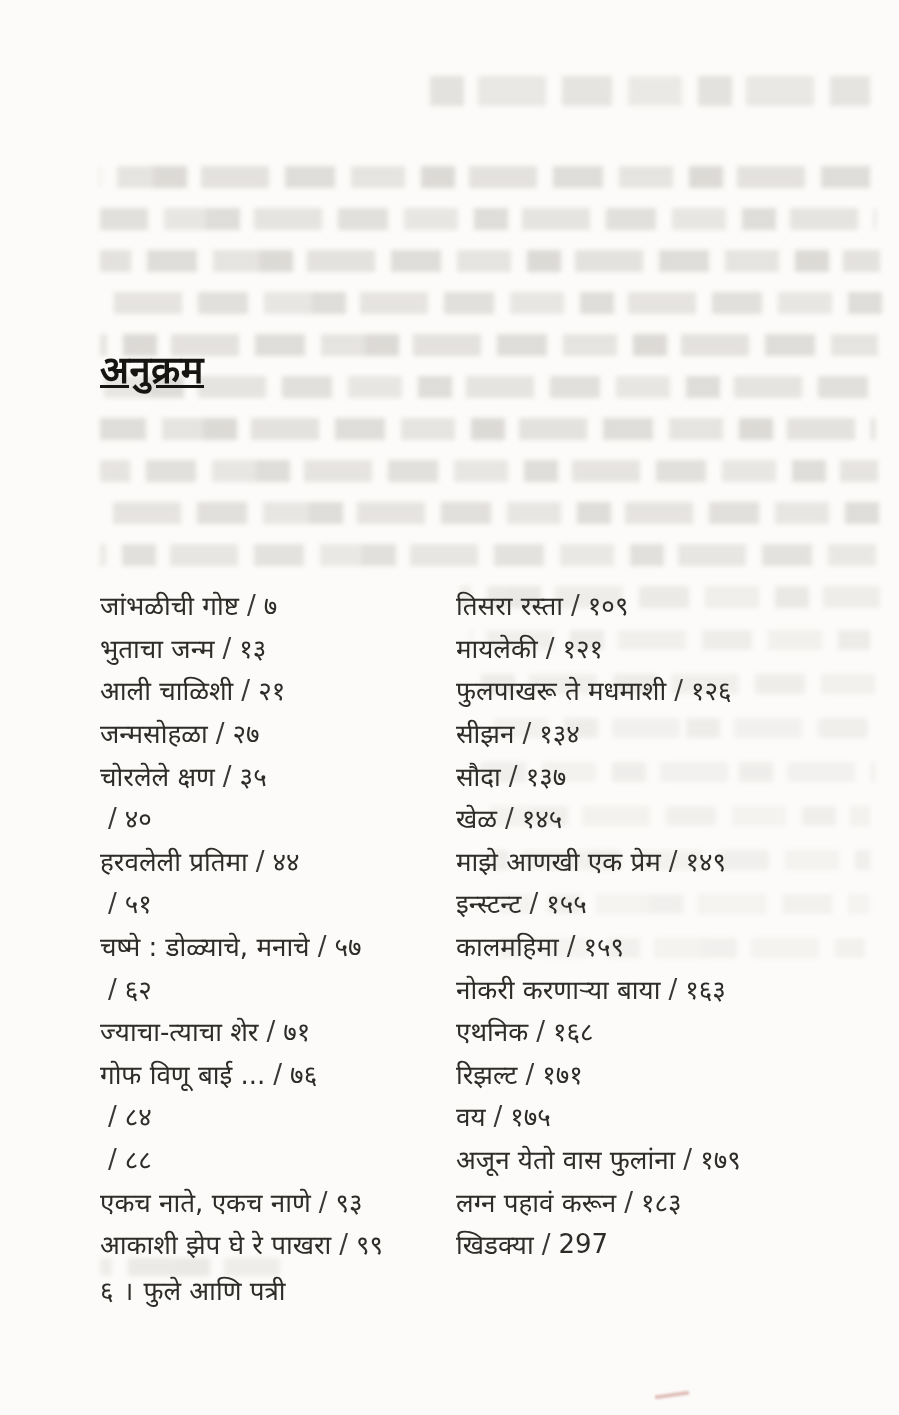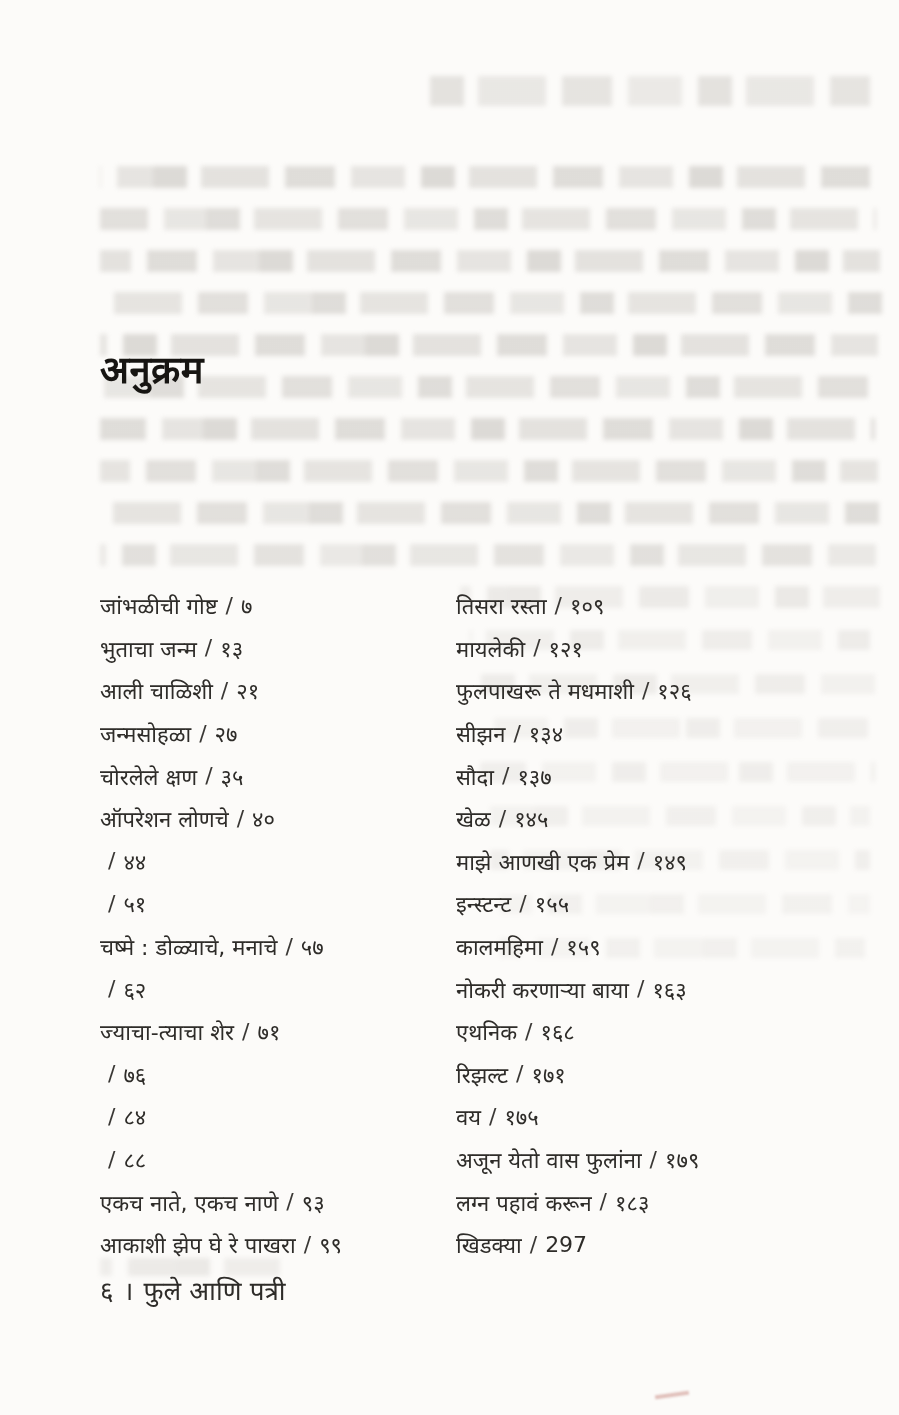--- a/index.html
+++ b/index.html
@@ -31,35 +31,36 @@
   .heading {
     position: absolute;
     left: 100px;
     top: 348px;
     margin: 0;
     font-size: 38px;
     line-height: 1.2;
     font-weight: bold;
     color: #171512;
     letter-spacing: 0.5px;
+    text-decoration: underline;
   }
   .toc {
     position: absolute;
     left: 0;
     top: 584px;
     width: 899px;
   }
   .toc-col { position: absolute; top: 0; }
   .toc-col-left  { left: 100px; width: 368px; }
   .toc-col-right { left: 456px; width: 400px; }
   .toc-row {
     height: 42.6px;
     display: flex;
     align-items: center;
-    font-size: 22px;
+    font-size: 26px;
     white-space: nowrap;
     color: #2e2c29;
   }
   .toc-row .sep { margin: 0 8px; color: #3a3835; }
   .footer {
     position: absolute;
     left: 100px;
     top: 1272px;
     font-size: 26px;
     display: flex;
@@ -130,25 +131,25 @@
           <span>जन्मसोहळा</span>
           <span class="sep">/</span>
           <span>२७</span>
         </div>
         <div class="toc-row">
           <span>चोरलेले क्षण</span>
           <span class="sep">/</span>
           <span>३५</span>
         </div>
         <div class="toc-row">
-          <span>ऑपरेशन लोणचे</span>
           <span class="sep">/</span>
           <span>४०</span>
         </div>
         <div class="toc-row">
+          <span>हरवलेली प्रतिमा</span>
           <span class="sep">/</span>
           <span>४४</span>
         </div>
         <div class="toc-row">
           <span class="sep">/</span>
           <span>५१</span>
         </div>
         <div class="toc-row">
           <span>चष्मे : डोळ्याचे, मनाचे</span>
           <span class="sep">/</span>
@@ -157,20 +158,21 @@
         <div class="toc-row">
           <span class="sep">/</span>
           <span>६२</span>
         </div>
         <div class="toc-row">
           <span>ज्याचा-त्याचा शेर</span>
           <span class="sep">/</span>
           <span>७१</span>
         </div>
         <div class="toc-row">
+          <span>गोफ विणू बाई ...</span>
           <span class="sep">/</span>
           <span>७६</span>
         </div>
         <div class="toc-row">
           <span class="sep">/</span>
           <span>८४</span>
         </div>
         <div class="toc-row">
           <span class="sep">/</span>
           <span>८८</span>

